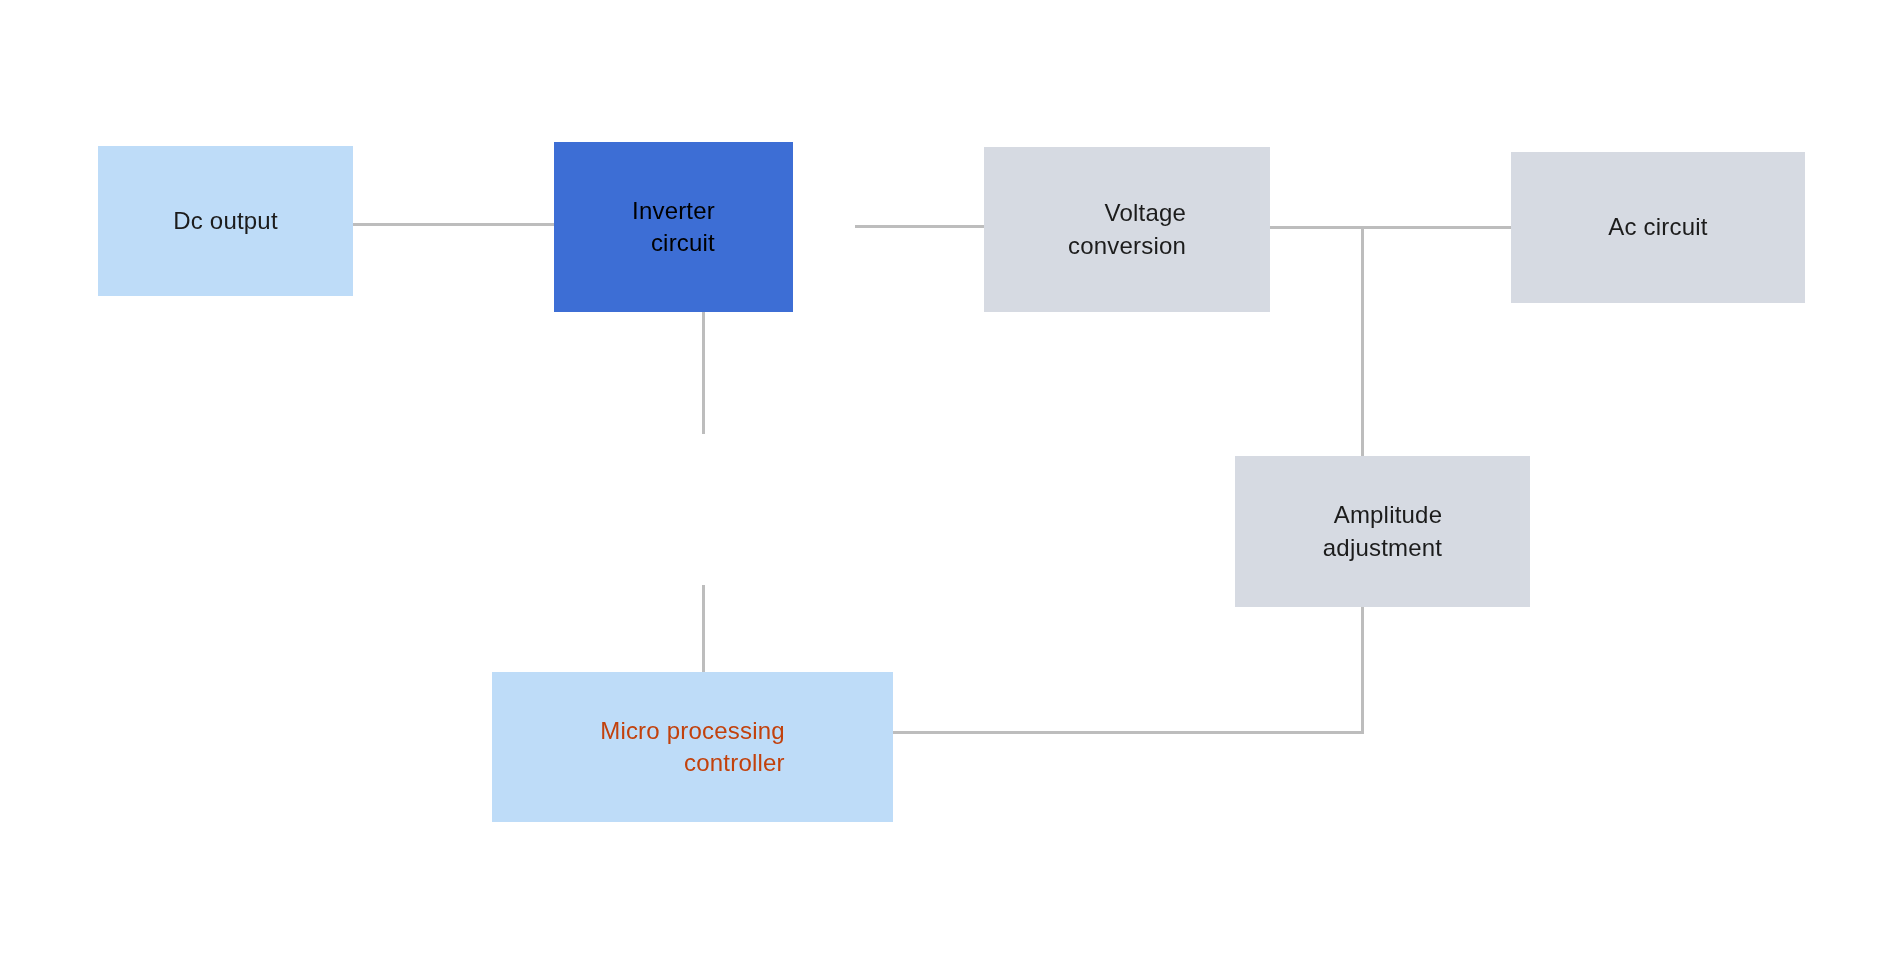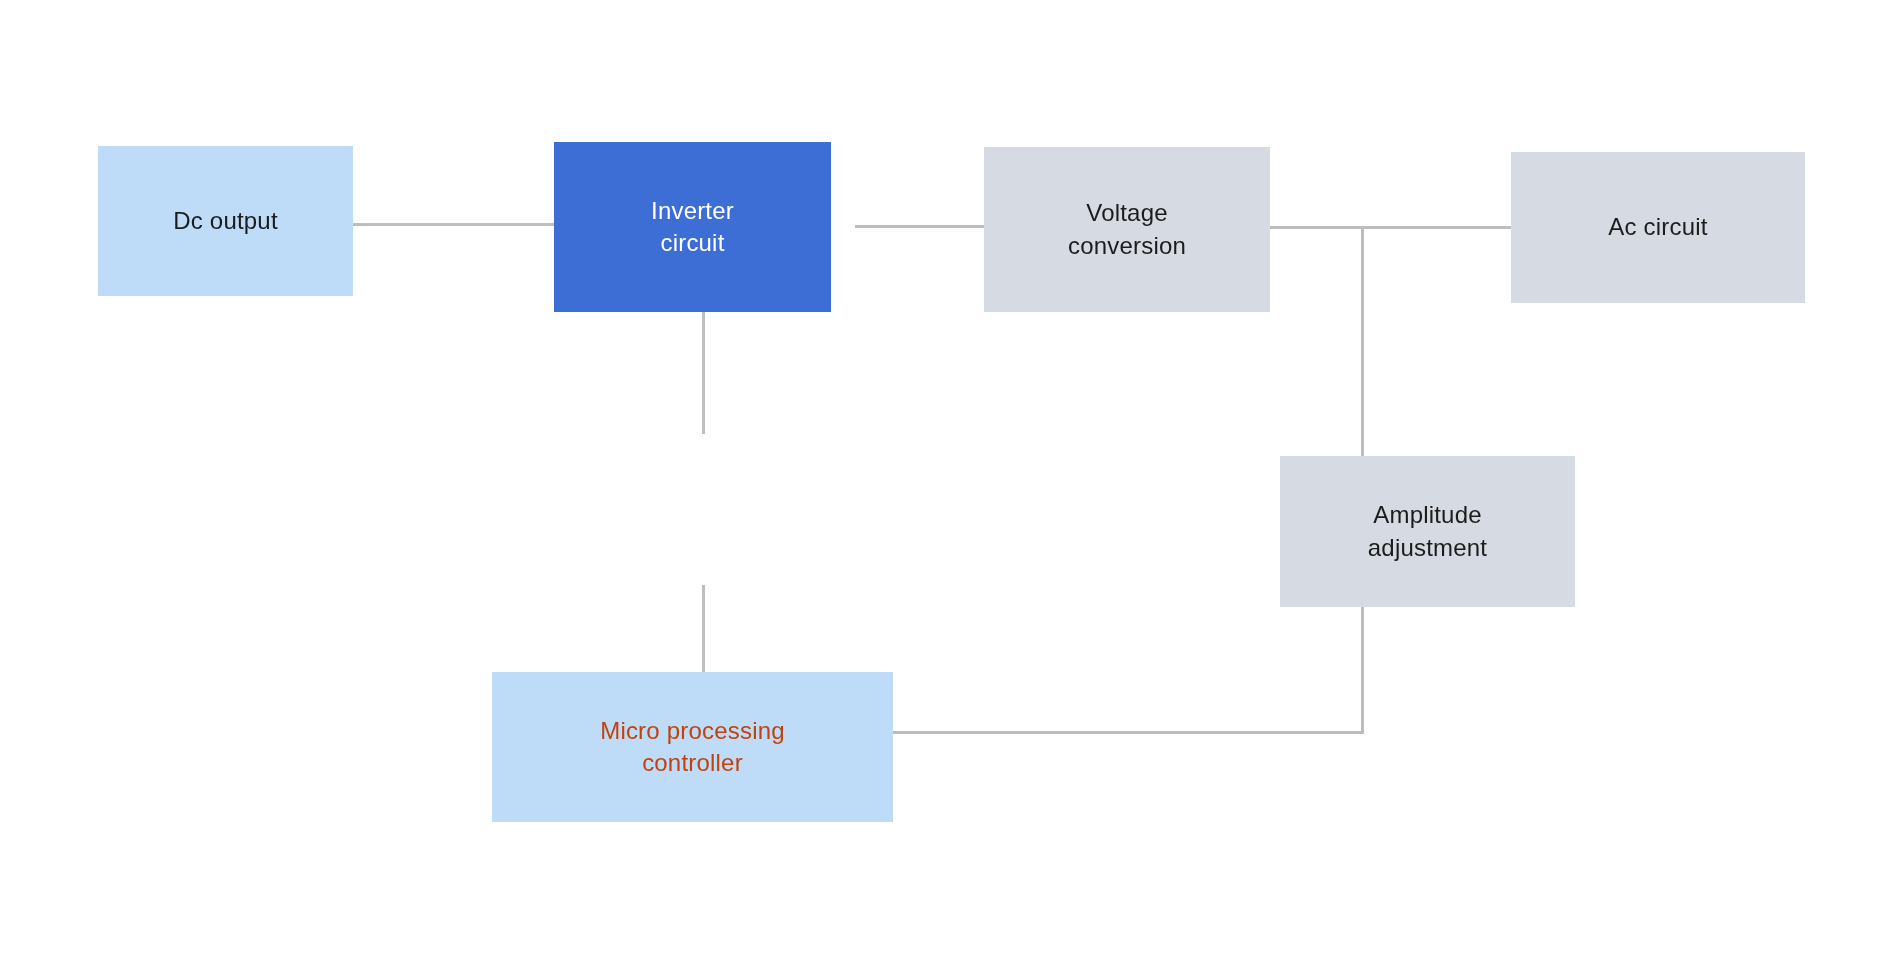--- a/index.html
+++ b/index.html
@@ -13,21 +13,21 @@
     width: 1904px;
     height: 964px;
     background: #ffffff;
     overflow: hidden;
   }
   .node {
     position: absolute;
     display: flex;
     align-items: center;
     justify-content: center;
-    text-align: center;
+    text-align: right;
     box-sizing: border-box;
   }
   .node-label {
     white-space: pre-line;
     font-size: 24px;
     line-height: 1.34;
     font-weight: 400;
     letter-spacing: 0.2px;
   }
   .edge {
@@ -44,32 +44,32 @@
   <div class="edge" style="left: 1270px; top: 226px; width: 241px; height: 3px; background: rgb(189, 189, 189);"></div>
   <div class="edge" style="left: 1361px; top: 227px; width: 3px; height: 229px; background: rgb(189, 189, 189);"></div>
   <div class="edge" style="left: 702px; top: 312px; width: 3px; height: 122px; background: rgb(189, 189, 189);"></div>
   <div class="edge" style="left: 702px; top: 585px; width: 3px; height: 87px; background: rgb(189, 189, 189);"></div>
   <div class="edge" style="left: 1361px; top: 607px; width: 3px; height: 127px; background: rgb(189, 189, 189);"></div>
   <div class="edge" style="left: 893px; top: 731px; width: 471px; height: 3px; background: rgb(189, 189, 189);"></div>
 
   <div class="node" style="left: 98px; top: 146px; width: 255px; height: 150px; background: rgb(190, 220, 248); color: rgb(28, 28, 28);">
     <span class="node-label">Dc output</span>
   </div>
-  <div class="node" style="left: 554px; top: 142px; width: 277px; height: 170px; background: rgb(61, 110, 213); color: #ffffff;">
+  <div class="node" style="left: 554px; top: 142px; width: 239px; height: 170px; background: rgb(61, 110, 213); color: #000000;">
     <span class="node-label">Inverter
 circuit</span>
   </div>
   <div class="node" style="left: 984px; top: 147px; width: 286px; height: 165px; background: rgb(214, 218, 226); color: rgb(28, 28, 28);">
     <span class="node-label">Voltage
 conversion</span>
   </div>
   <div class="node" style="left: 1511px; top: 152px; width: 294px; height: 151px; background: rgb(214, 218, 226); color: rgb(28, 28, 28);">
     <span class="node-label">Ac circuit</span>
   </div>
-  <div class="node" style="left: 1235px; top: 456px; width: 295px; height: 151px; background: rgb(214, 218, 226); color: rgb(28, 28, 28); margin-left: 45px;">
+  <div class="node" style="left: 1235px; top: 456px; width: 295px; height: 151px; background: rgb(214, 218, 226); color: rgb(28, 28, 28);">
     <span class="node-label">Amplitude
 adjustment</span>
   </div>
   <div class="node" style="left: 492px; top: 672px; width: 401px; height: 150px; background: rgb(190, 220, 248); color: #c2410c;">
     <span class="node-label">Micro processing
 controller</span>
   </div>
 
 </div>
 

